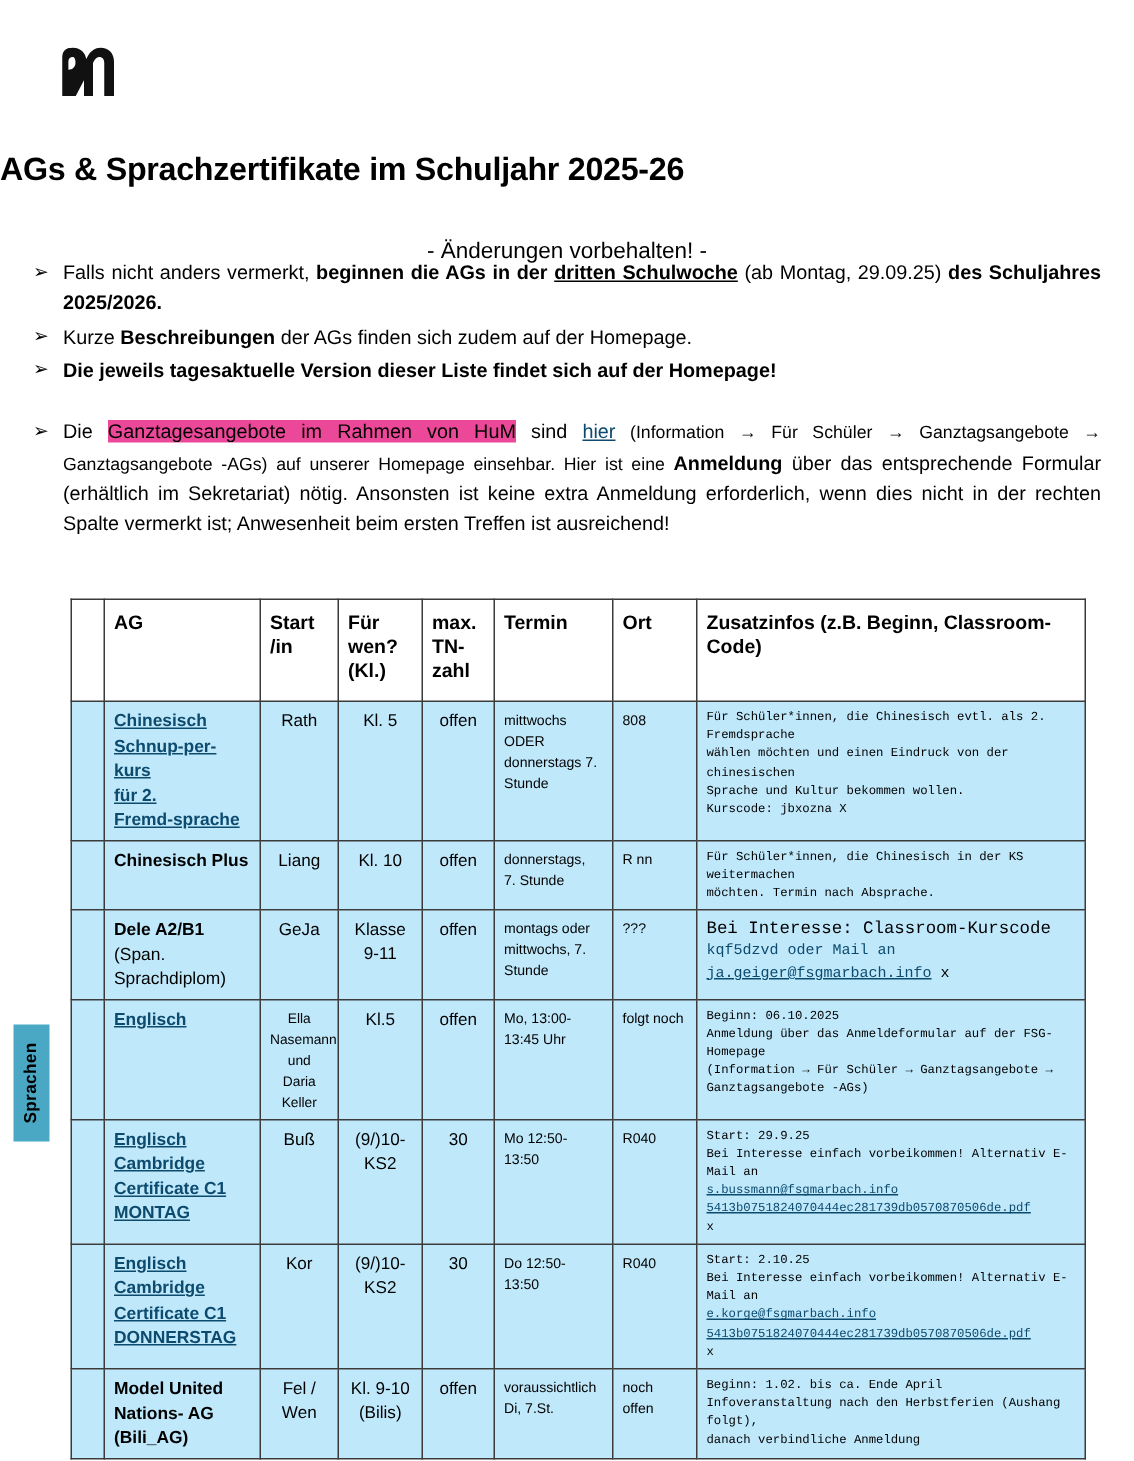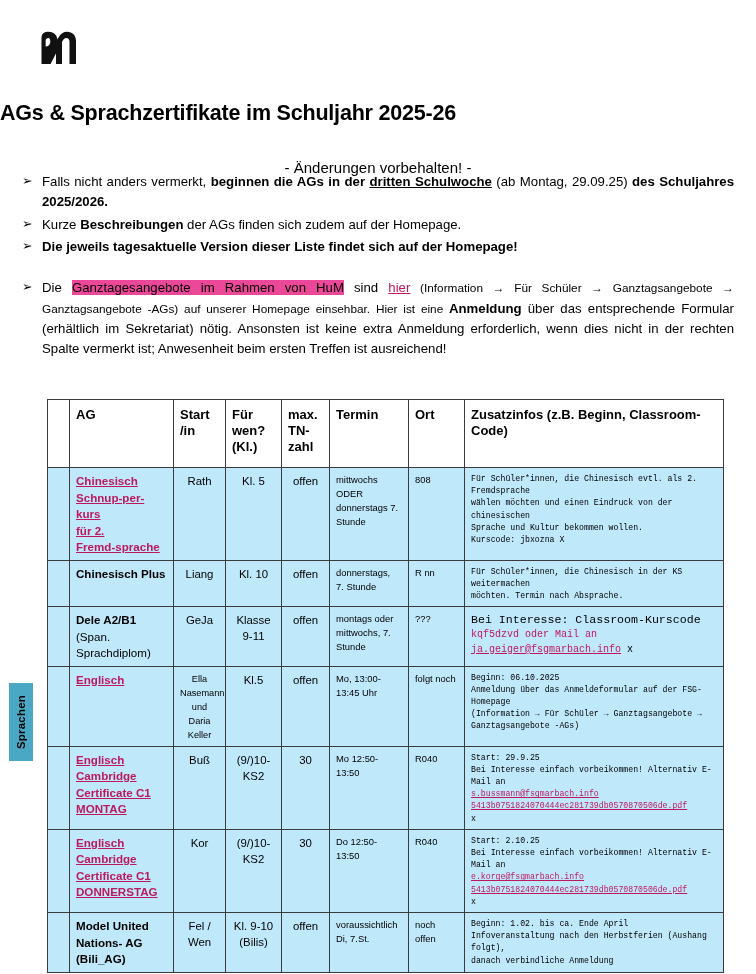--- a/index.html
+++ b/index.html
@@ -86,21 +86,21 @@
   .b1 { margin-bottom: 4px; }
   .b-gap { margin-top: 22px; }
   .small { font-size: 11.8px; }
   b, strong { font-weight: bold; }
   .u { text-decoration: underline; }
   .hl {
     background: #ec4899;
     font-weight: normal;
   }
   .lnk {
-    color: #be185d;
+    color: #0c4a6e;
     text-decoration: underline;
   }
 
   
   #side-tab {
     position: absolute;
     left: 9px;
     top: 683px;
     width: 24px;
     height: 78px;

